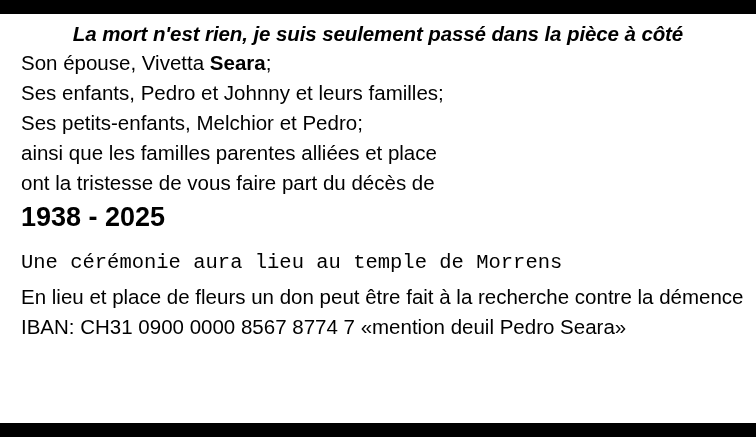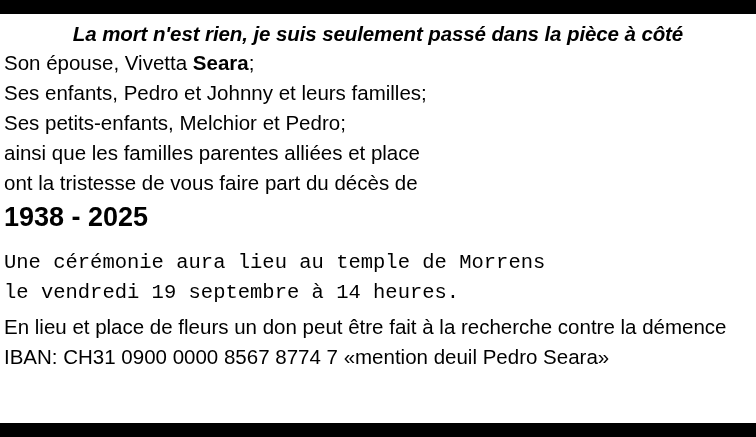--- a/index.html
+++ b/index.html
@@ -37,21 +37,21 @@
     height: 14px;
     background: #000000;
   }
   .content {
     position: absolute;
     left: 0;
     top: 14px;
     width: 756px;
     height: 409px;
     box-sizing: border-box;
-    padding: 0 4px;
+    padding: 0 21px;
   }
   .epigraph {
     font-style: italic;
     font-weight: bold;
     font-size: 20.5px;
     text-align: center;
     padding: 8px 0 2px 0;
     letter-spacing: -0.1px;
     white-space: nowrap;
   }
@@ -115,21 +115,20 @@
       <div class="family-line">Ses enfants, Pedro et Johnny et leurs familles;</div>
       <div class="family-line">Ses petits-enfants, Melchior et Pedro;</div>
       <div class="family-line">ainsi que les familles parentes alliées et place</div>
       <div class="family-line">ont la tristesse de vous faire part du décès de</div>
     </div>
 
     <div class="dates">1938 - 2025</div>
 
     <div class="ceremony-block">
       <div class="ceremony-line">Une cérémonie aura lieu au temple de Morrens</div>
-      <div class="ceremony-line">le vendredi 19 septembre à 14 heures.</div>
     </div>
 
     <div class="donation-block">
       <div class="donation-line">En lieu et place de fleurs un don peut être fait à la recherche contre la démence</div>
       <div class="donation-line">IBAN: CH31 0900 0000 8567 8774 7 «mention deuil Pedro Seara»</div>
     </div>
 
   </div>
 
   <div class="rule-bottom"></div>

